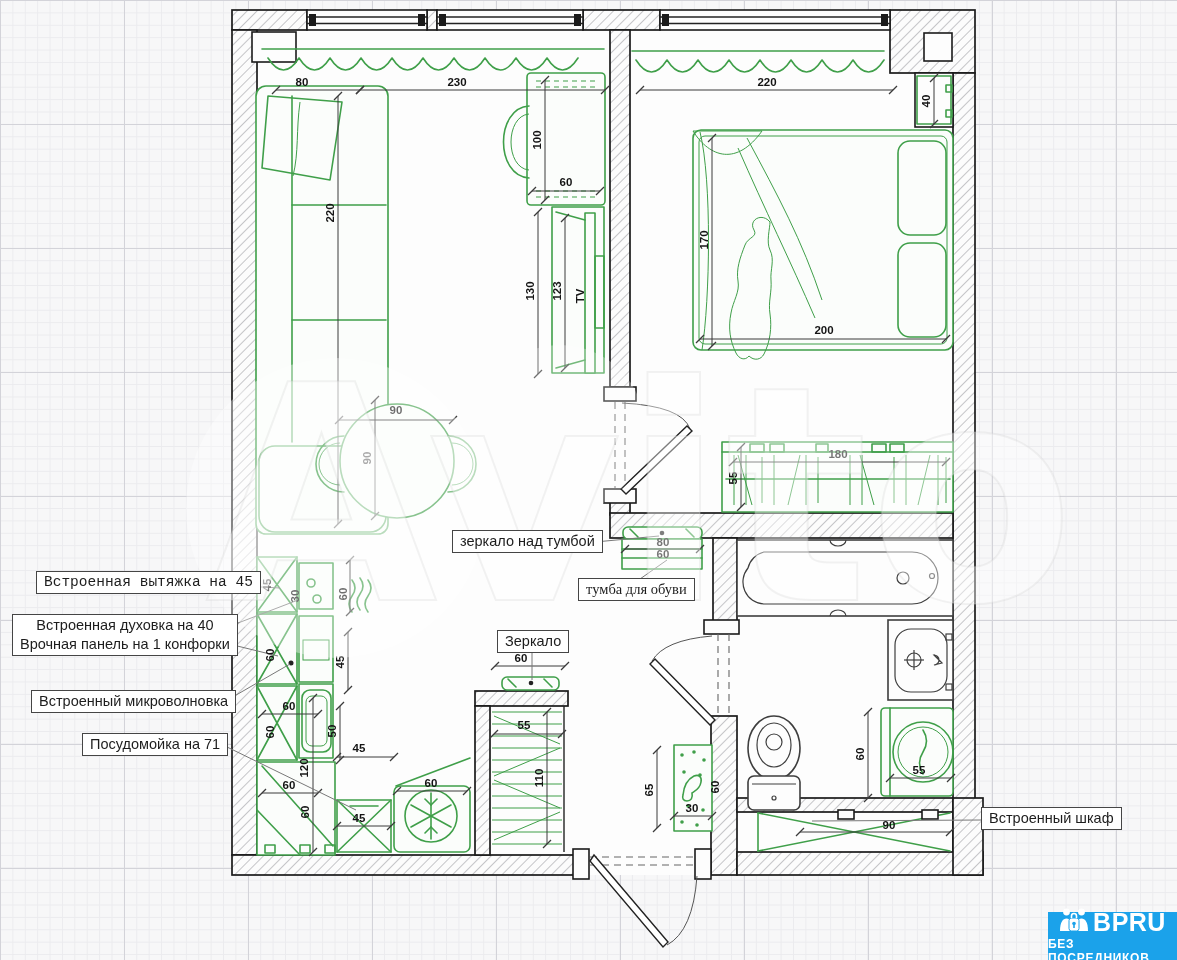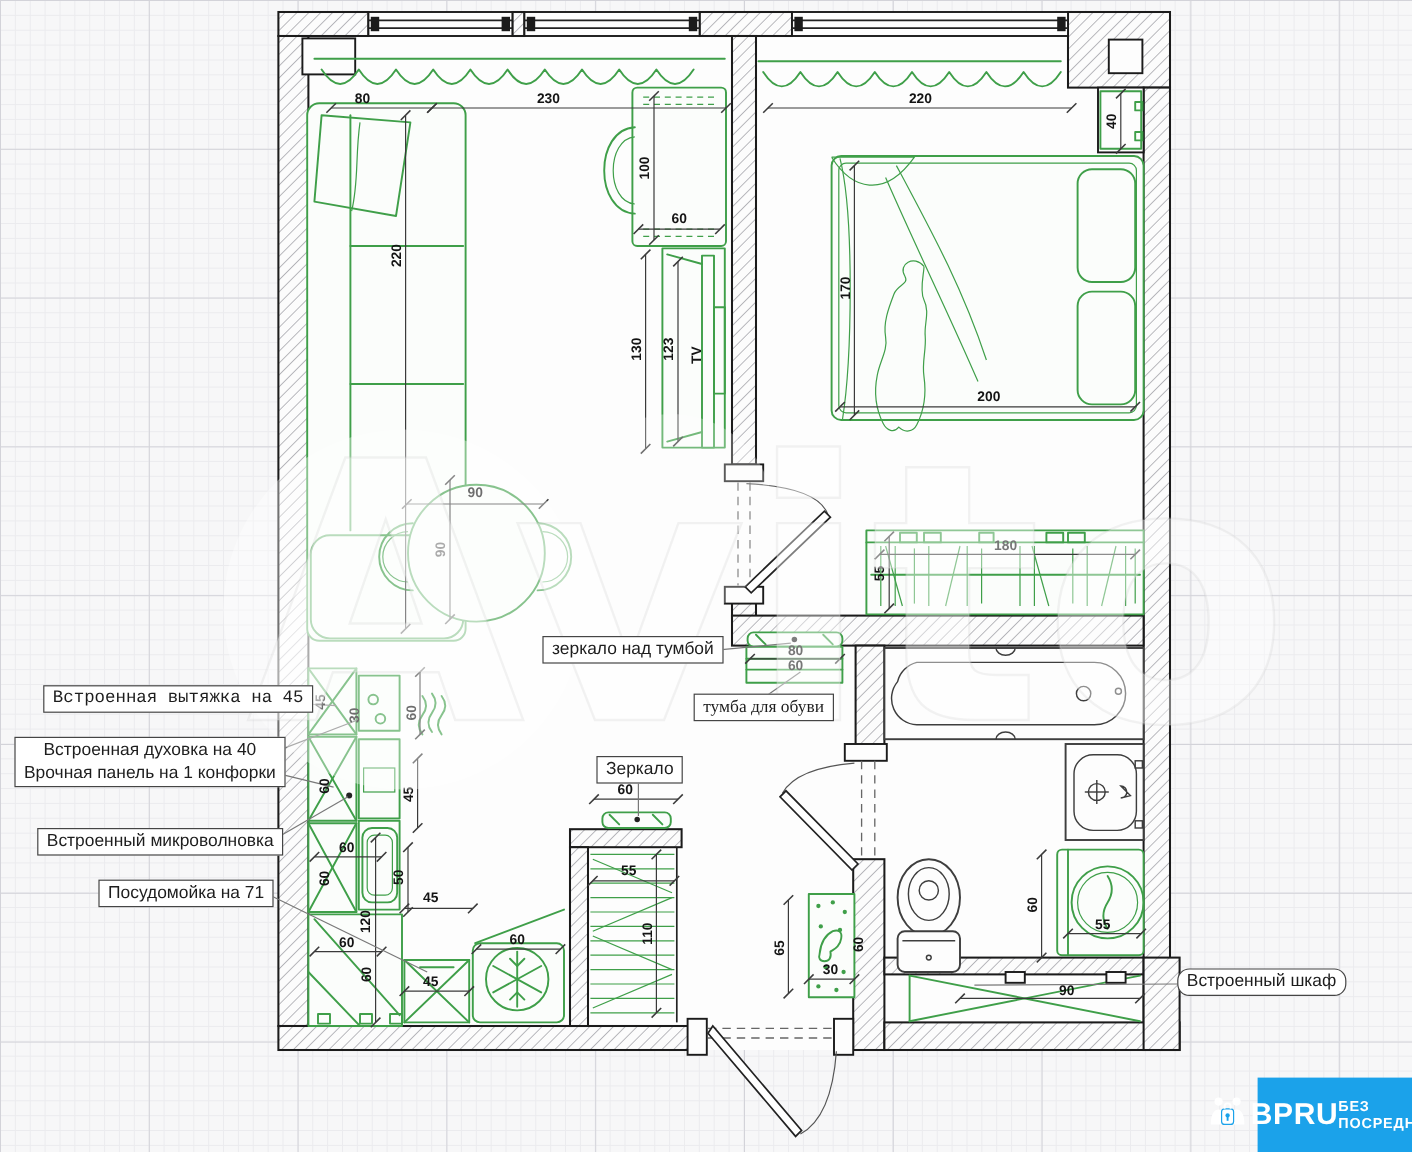--- a/index.html
+++ b/index.html
@@ -28,22 +28,22 @@
   .leaf{fill:#fff;stroke:#222;stroke-width:1.4;}
   .arc{fill:none;stroke:#555;stroke-width:1;}
   .k{stroke:#222;fill:none;stroke-width:1.4;}
   #labels{position:absolute;left:0;top:0;width:1177px;height:960px;pointer-events:none;}
   .label{
     position:absolute;background:#fff;border:1.6px solid #454545;
     padding:1px 7px;font-size:14.5px;color:#1d1d1d;line-height:1.3;
     white-space:nowrap;text-align:center;
   }
   #logo{
-    position:absolute;right:0;bottom:0;width:129px;height:62px;
-    display:flex;flex-direction:row;align-items:center;justify-content:center;
+    position:absolute;right:0;bottom:0;width:129px;height:48px;
+    display:flex;flex-direction:column;align-items:center;justify-content:center;
   }
   .logo-row{display:flex;align-items:center;gap:4px;}
   .logo-brand{color:#fff;font-weight:bold;font-size:25px;letter-spacing:.5px;}
   .logo-tagline{color:#fff;font-weight:bold;font-size:12px;letter-spacing:.7px;margin-top:-1px;}
 </style>
 </head>
 <body>
 
 <div id="stage">
 <svg id="plan" width="1177" height="960" viewBox="0 0 1177 960">
@@ -557,21 +557,21 @@
       </div>
       <div class="label" style="left: 452px; top: 530px;">
         <div>зеркало над тумбой</div>
       </div>
       <div class="label" style="left: 578px; top: 578px; font-family: Liberation Serif, serif;">
         <div>тумба для обуви</div>
       </div>
       <div class="label" style="left: 497px; top: 630px;">
         <div>Зеркало</div>
       </div>
-      <div class="label" style="left: 981px; top: 807px; border-radius: 10px;">
+      <div class="label" style="left: 981px; top: 807px;">
         <div>Встроенный шкаф</div>
       </div>
     </div>
 
 <div id="logo" style="background: rgb(27, 162, 234);">
   <div class="logo-row">
     <span class="logo-icon">
       <svg width="30" height="27" viewBox="0 0 30 27">
         <circle cx="7.5" cy="5" r="3.4" fill="#fff"></circle>
         <circle cx="22.5" cy="5" r="3.4" fill="#fff"></circle>

